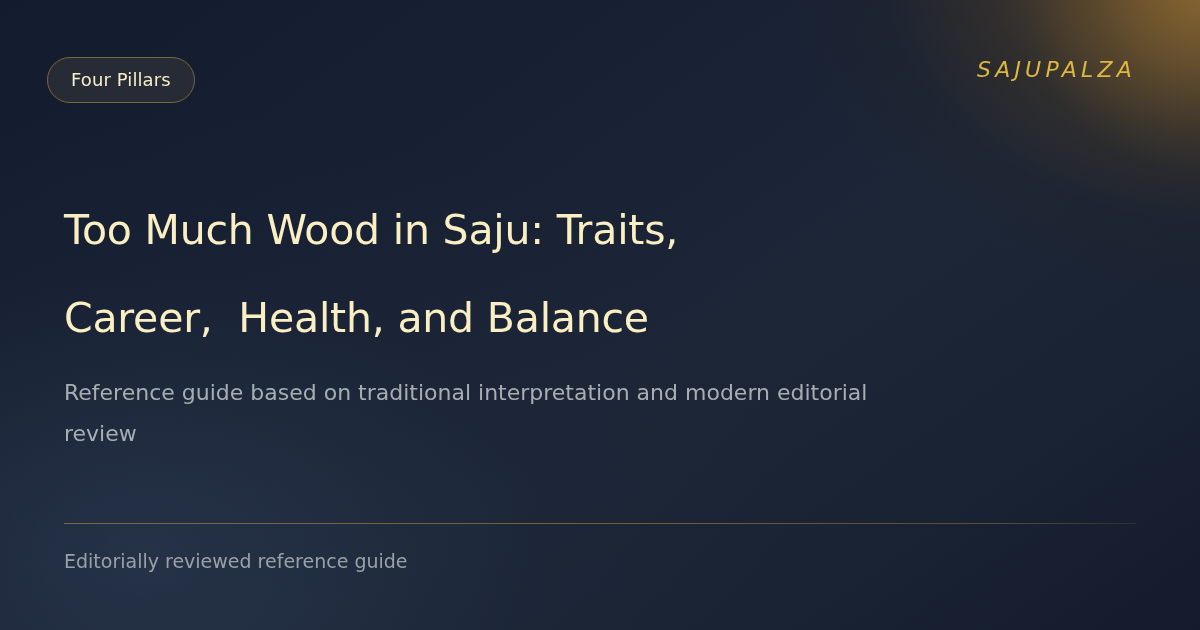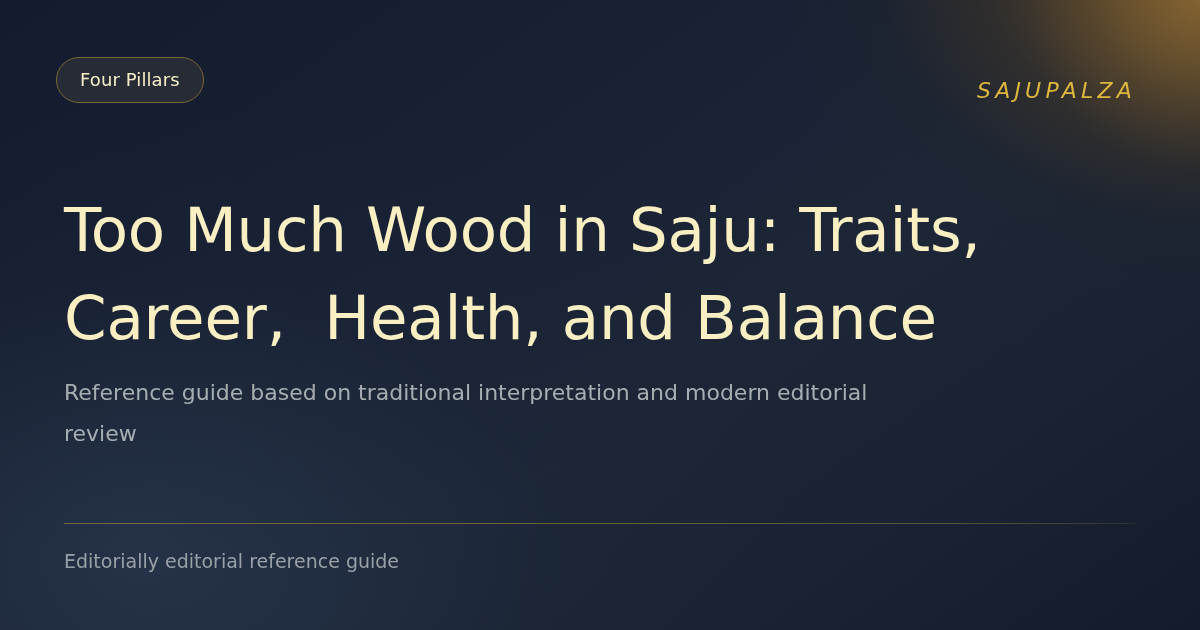--- a/index.html
+++ b/index.html
@@ -54,25 +54,25 @@
   .content {
     position:absolute;
     inset:0;
     padding:0 64px;
   }
 
   
   .header {
     position:absolute;
     top:57px;
-    left:56px;
+    left:47px;
     right:64px;
     height:46px;
     display:flex;
-    align-items:flex-end;
+    align-items:flex-start;
     justify-content:space-between;
   }
 
   .badge {
     display:inline-flex;
     align-items:center;
     justify-content:center;
     height:46px;
     padding:0 23px;
     border:1px solid #7d6637;
@@ -98,21 +98,21 @@
   
   .title-block {
     position:absolute;
     left:64px;
     top:186px;
     width:1010px;
   }
 
   .title {
     color:#faeec3;
-    font-size:61px;
+    font-size:41px;
     line-height:88px;
     font-weight:400;
     letter-spacing:-0.2px;
     white-space:pre-wrap;
   }
 
   .subtitle {
     position:absolute;
     left:64px;
     top:372px;
@@ -175,17 +175,17 @@
     <div class="title-block">
       <h1 class="title">Too Much Wood in Saju: Traits,
 Career,  Health, and Balance</h1>
     </div>
 
     <p class="subtitle">Reference guide based on traditional interpretation and modern editorial review</p>
 
     <div class="divider"></div>
 
     <div class="footer">
-      <span class="footer-left">Editorially editorial reference guide</span>
+      <span class="footer-left">Editorially reviewed reference guide</span>
     </div>
 
   </div>
 </div>
 
 </body></html>

